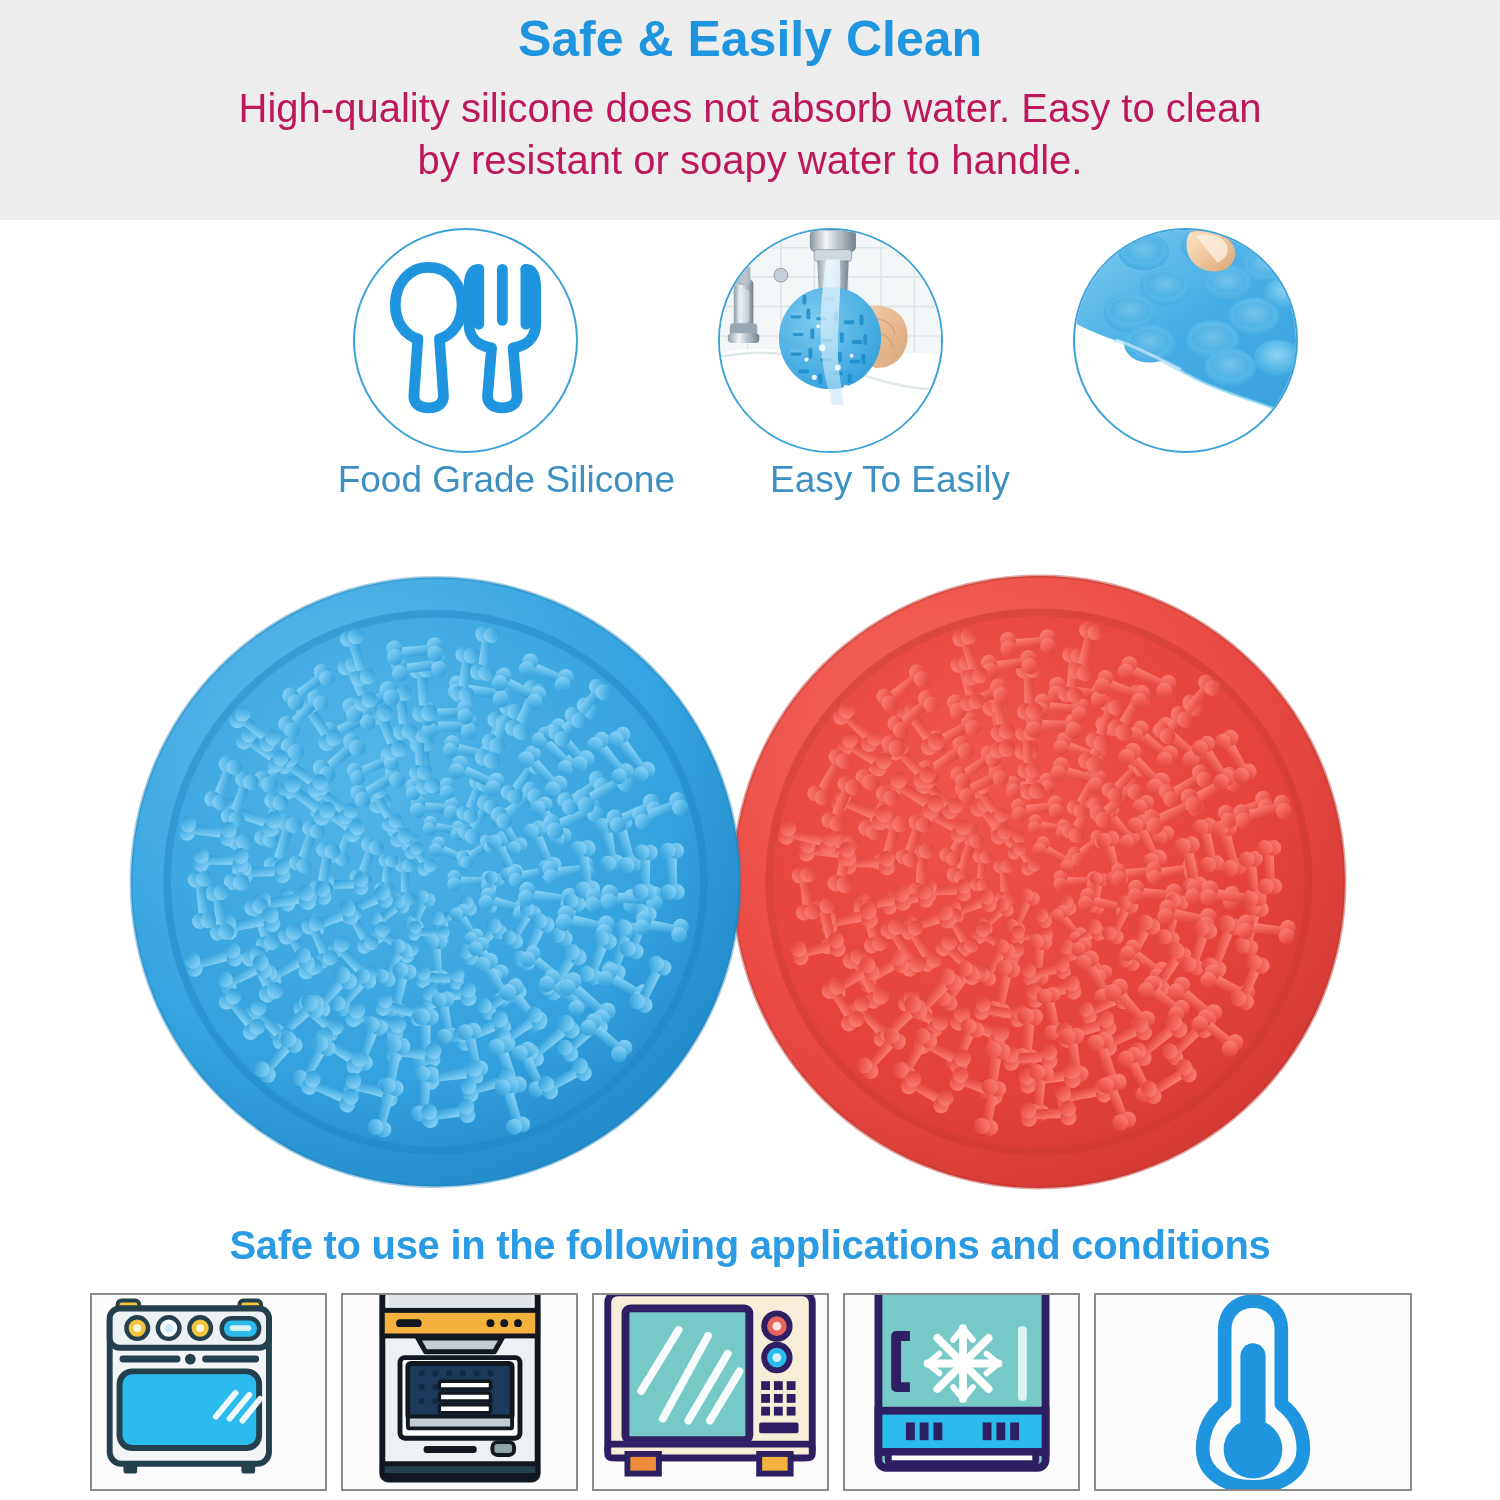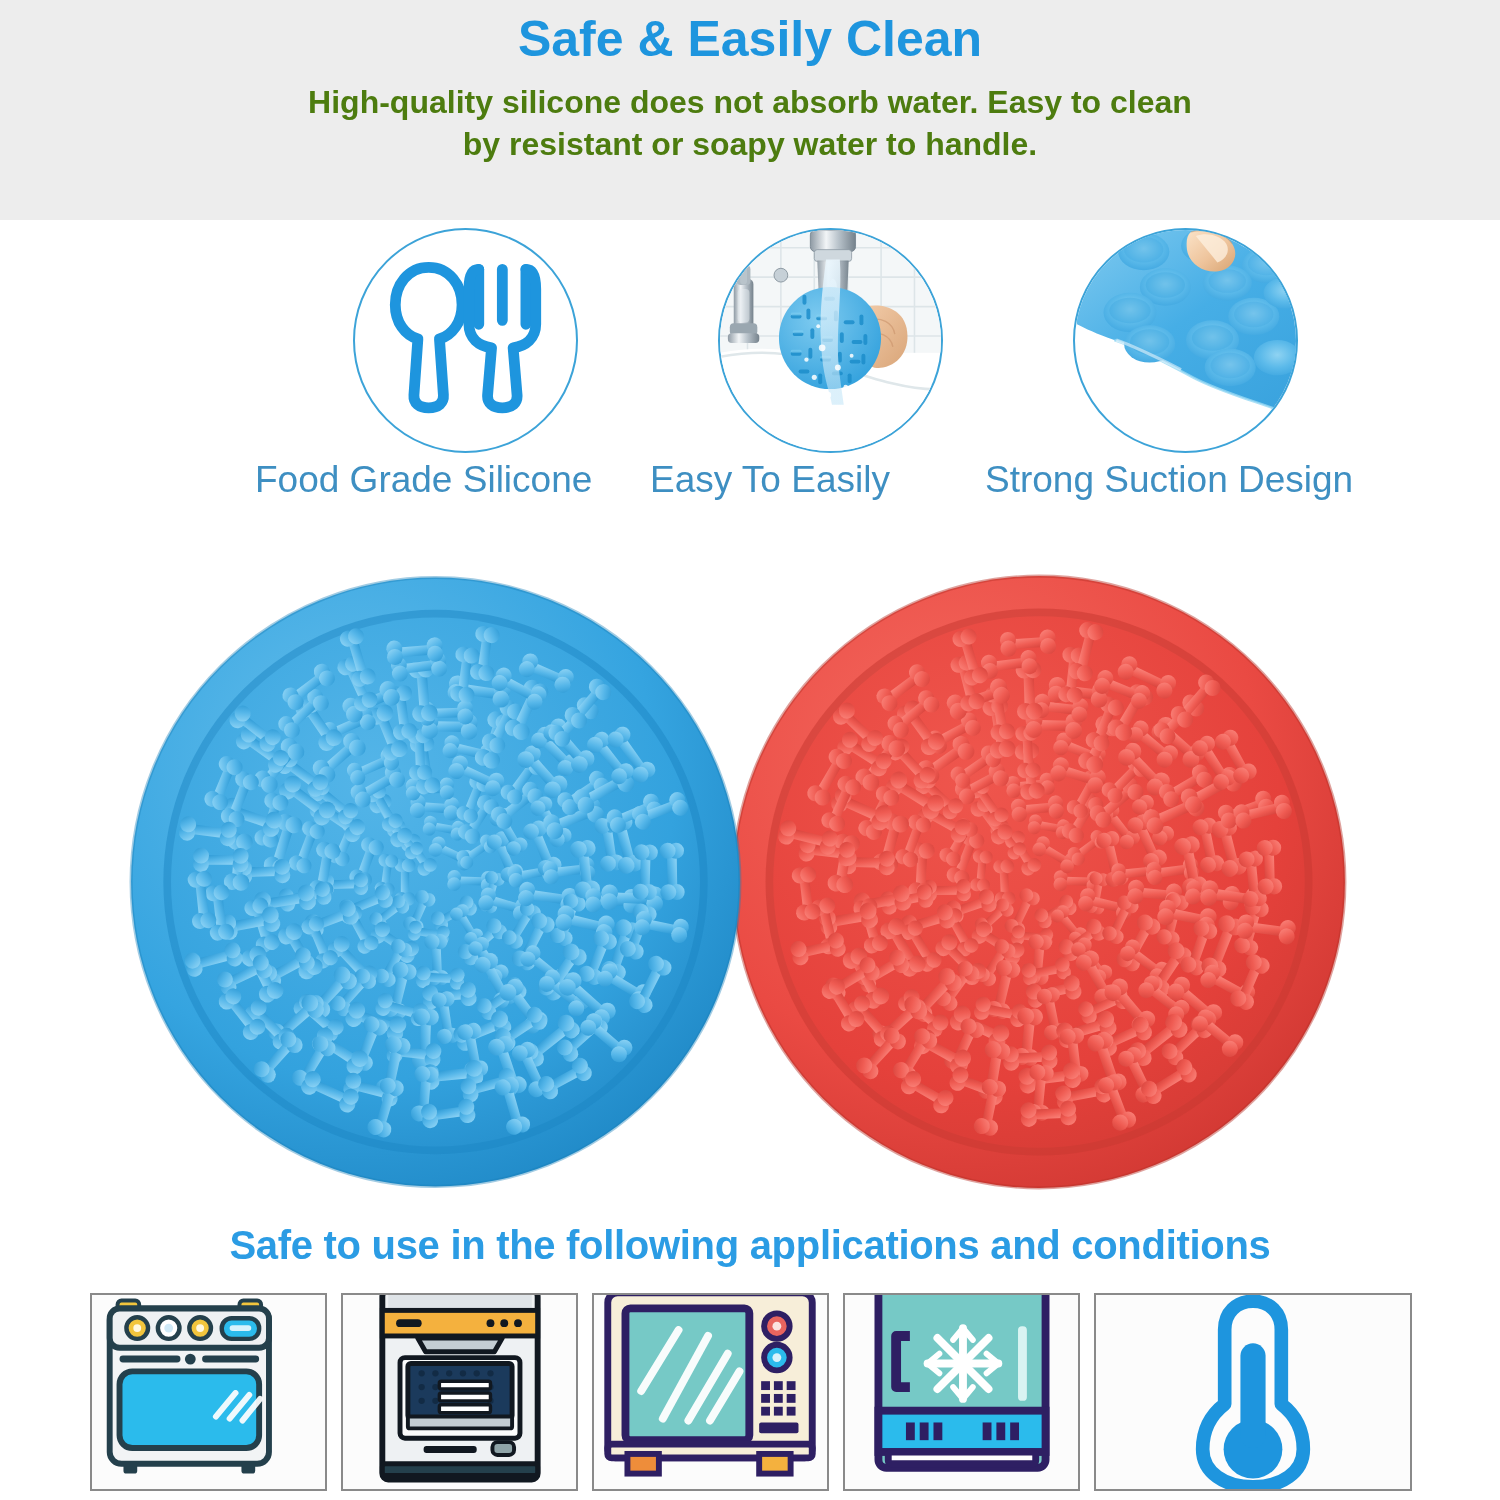--- a/index.html
+++ b/index.html
@@ -21,36 +21,36 @@
   }
   .headline {
     font-size: 50px;
     font-weight: bold;
     color: #1e95de;
     letter-spacing: 0px;
     line-height: 1;
     padding-top: 14px;
   }
   .subhead {
-    font-size: 32px;
-    color: #4d7c0f;
+    font-size: 40px;
+    color: #be185d;
     line-height: 1.30;
     padding-top: 18px;
-    font-weight: 700;
+    font-weight: 400;
   }
 
   
   .feature-row {
     position: absolute;
     left: 0; top: 228px;
     width: 1500px; height: 300px;
   }
   .feature {
     position: absolute;
-    text-align: left;
+    text-align: right;
   }
   .feature-badge {
     width: 225px; height: 225px;
     border-radius: 50%;
     border: 2px solid #3ca3d8;
     position: relative;
     overflow: hidden;
     margin: 0 auto;
     background: #ffffff;
   }
@@ -332,21 +332,20 @@
           <ellipse cx="206" cy="130" rx="24" ry="18" fill="url(#cup)"></ellipse>
         </g>
 
         <path d="M118 2 C132 -2 152 2 160 14 C168 26 160 40 146 42 C130 44 116 34 114 20 C113 11 114 5 118 2 Z" fill="url(#fingerg)"></path>
         <path d="M123 6 C134 2 148 5 154 14 C158 21 154 30 145 33" fill="#fdf1e2" opacity="0.75"></path>
         <path d="M118 2 C132 -2 152 2 160 14" fill="none" stroke="#c99a6d" stroke-width="1.2" opacity="0.5"></path>
 
         <path d="M42 112 C60 118 84 130 108 142" fill="none" stroke="#ffffff" stroke-width="3" opacity="0.5"></path>
       </svg>
     </div>
-    <div class="feature-label">Strong Suction Design</div>
   </div>
 </div>
 
 <div class="mat-stage">
   <div class="mat" id="mat-red">
     <svg viewBox="0 0 400 400">
       <defs>
         <radialGradient id="redRim" cx="0.36" cy="0.30" r="0.80">
           <stop offset="0" stop-color="#f4695f"></stop>
             <stop offset="0.62" stop-color="#ea4a43"></stop>

